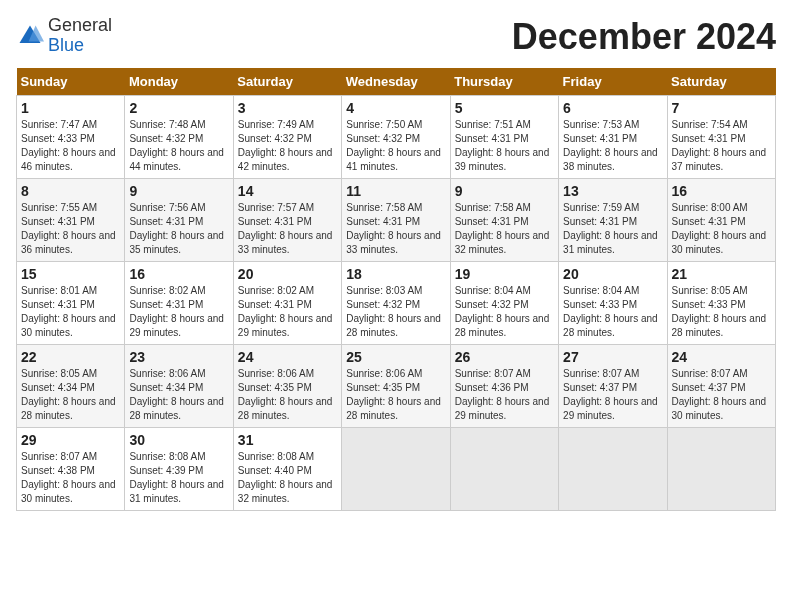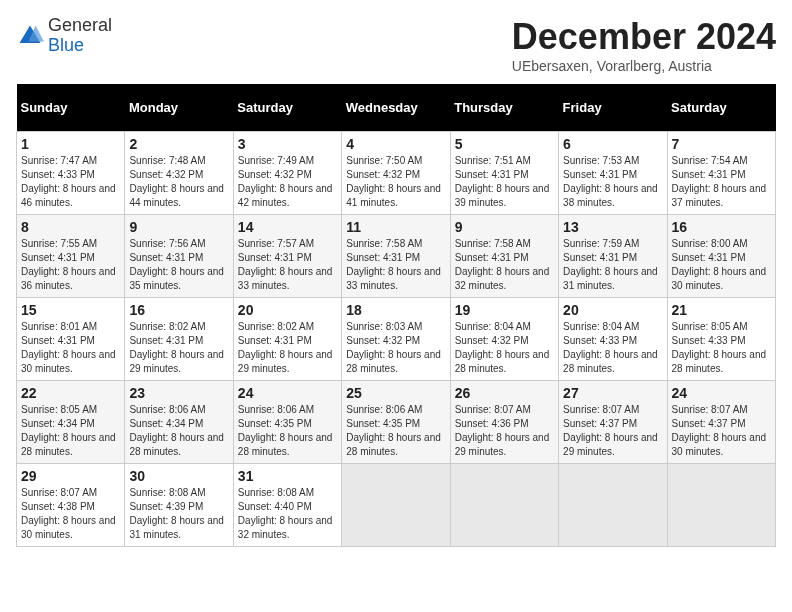--- a/index.html
+++ b/index.html
@@ -26,40 +26,40 @@
       font-weight: normal;
       line-height: 1.1;
     }
     .logo-general { color: #333; }
     .logo-blue { color: #1a6abf; }
     .logo-icon {
       width: 28px;
       height: 28px;
     }
     .title-block {
-      text-align: left;
+      text-align: center;
     }
     .month-title {
       font-size: 36px;
       font-weight: bold;
       color: #222;
     }
     .subtitle {
       font-size: 14px;
       color: #555;
     }
     table {
       width: 100%;
       border-collapse: collapse;
       font-size: 11px;
     }
     thead tr th {
-      background-color: #000000;
+      background-color: #a16207;
       color: #fff;
-      padding: 16px 4px;
+      padding: 6px 4px;
       text-align: left;
       font-size: 13px;
       font-weight: bold;
     }
     tbody tr td {
       border: 1px solid #ccc;
       vertical-align: top;
       padding: 4px;
       width: calc(100% / 7);
       min-height: 80px;
@@ -93,21 +93,20 @@
       <polygon points="20,5 35,30 5,30" fill="#1a6abf"></polygon>
       <polygon points="28,5 40,28 18,28" fill="#5599dd" opacity="0.7"></polygon>
     </svg>
     <div class="logo-text">
       <span class="logo-general">General</span><br>
       <span class="logo-blue">Blue</span>
     </div>
   </div>
   <div class="title-block">
     <div class="month-title">December 2024</div>
-    <div class="subtitle">UEbersaxen, Vorarlberg, Austria</div>
   </div>
 </div>
 
 <table>
   <thead>
     <tr id="days-header">
         <th>Sunday</th>
         <th>Monday</th>
         <th>Saturday</th>
         <th>Wednesday</th>

